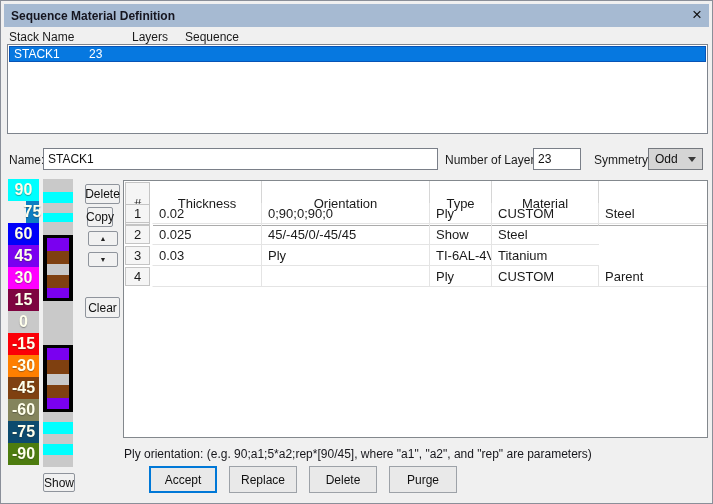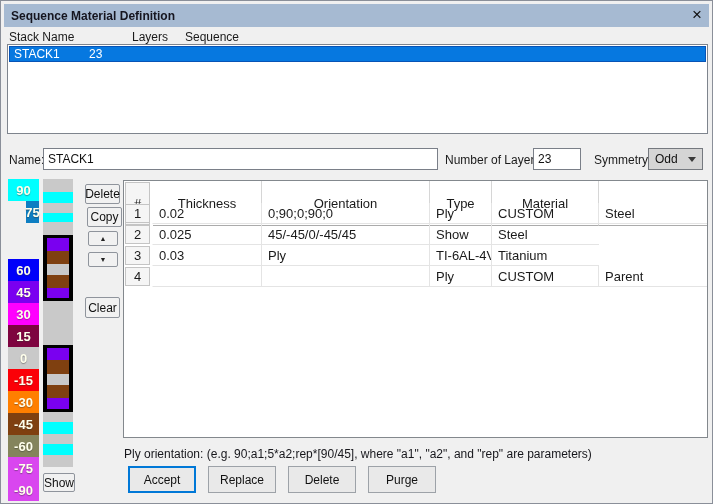--- a/index.html
+++ b/index.html
@@ -33,32 +33,32 @@
   .input-layers { left:532px; width:48px; }
   .combo { position:absolute; left:647px; top:147px; width:55px; height:22px;
            background:#D5D5D5; border:1px solid #75797F; display:flex; align-items:center;
            font-size:12px; color:#111; padding-left:6px; }
   .combo .chev { margin-left:auto; margin-right:6px; width:0; height:0;
                  border-left:4px solid transparent; border-right:4px solid transparent;
                  border-top:5px solid #3A3A3A; }
 
   .scale { position:absolute; left:7px; top:178px; width:31px; }
   .scale-cell { height:22px; display:flex; align-items:center; justify-content:center;
-                font-size:13px; font-weight:bold; color:#FFFFEC;
+                font-size:16px; font-weight:bold; color:#FFFFEC;
                 text-shadow:0 1px 1px rgba(50,50,50,.45); }
 
   .strip { position:absolute; left:42px; top:178px; width:30px; }
   .seg { width:30px; }
   .seg.boxed { border-left:4px solid #000; border-right:4px solid #000; }
 
   .sbtn { position:absolute; background:#F1F1F1; border:1px solid #8F949C; border-radius:2px;
           font-size:12px; color:#111; display:flex; align-items:center; justify-content:center;
           cursor:default; }
   .btn-del   { left:84px; top:183px; width:35px; height:20px; }
-  .btn-copy  { left:86px; top:206px; width:35px; height:20px; }
+  .btn-copy  { left:86px; top:206px; width:26px; height:20px; }
   .btn-up    { left:87px; top:230px; width:30px; height:15px; font-size:7px; color:#222; }
   .btn-down  { left:87px; top:251px; width:30px; height:15px; font-size:7px; color:#222; }
   .btn-clear { left:84px; top:296px; width:35px; height:21px; }
   .btn-show  { left:42px; top:472px; width:32px; height:19px; }
 
   .ptable { position:absolute; left:122px; top:179px; width:585px; height:258px;
             background:#fff; border:1px solid #83888D; }
   .tgrid { display:grid; grid-template-columns:28px 110px 168px 62px 107px auto; }
   .thead { height:22px; }
   .trow  { height:21px; }
@@ -71,21 +71,21 @@
   .trow .cell:last-child { border-right:none; }
   .cell.rowhdr { margin:1px 2px 1px 1px; background:#F5F5F5; border:1px solid #C4C4C4;
                  justify-content:center; padding-left:0; }
   .tgrid .cell:nth-child(2) { border-left:1px solid #FFFFFF; }
 
   .note { position:absolute; left:123px; top:446px; font-size:12px; color:#17171C; }
 
   .actions { position:absolute; left:127px; top:465px; display:flex; gap:12px; }
   .action { width:68px; height:27px; background:#E9E9E9; border:1px solid #9DA2A8;
             font-size:12px; color:#111; cursor:default; }
-  .action.primary { border:2px solid var(--accent,#0078D7); }
+  .action.primary { border:2px solid var(--accent,#0078D7);margin-left:21px; }
 </style>
 </head>
 <body>
 
 <div class="window">
 
   <div class="titlebar">
     <span class="title">Sequence Material Definition</span>
     <span class="close">×</span>
   </div>
@@ -115,21 +115,21 @@
   <div class="scale">
 
       <div class="scale-cell" style="background: rgb(0, 255, 255);">
         <span>90</span>
       </div>
 
       <div class="scale-cell" style="background: rgb(13, 126, 194); margin-left: 18px;">
         <span>75</span>
       </div>
 
-      <div class="scale-cell" style="background: rgb(0, 0, 250); margin-top: 36px;">
+      <div class="scale-cell" style="background: rgb(0, 0, 250);">
         <span>60</span>
       </div>
 
       <div class="scale-cell" style="background: rgb(122, 0, 240);">
         <span>45</span>
       </div>
 
       <div class="scale-cell" style="background: rgb(255, 0, 255);">
         <span>30</span>
       </div>
@@ -151,25 +151,25 @@
       </div>
 
       <div class="scale-cell" style="background: rgb(127, 64, 16);">
         <span>-45</span>
       </div>
 
       <div class="scale-cell" style="background: rgb(132, 132, 92);">
         <span>-60</span>
       </div>
 
-      <div class="scale-cell" style="background: #d946ef;">
+      <div class="scale-cell" style="background: #0c4a6e;">
         <span>-75</span>
       </div>
 
-      <div class="scale-cell" style="background: #d946ef;">
+      <div class="scale-cell" style="background: #4d7c0f;">
         <span>-90</span>
       </div>
     </div>
 
   <div class="strip">
 
       <div class="seg" style="background: rgb(201, 201, 201); height: 13px;"></div>
 
       <div class="seg" style="background: rgb(0, 255, 255); height: 11px;"></div>
 

